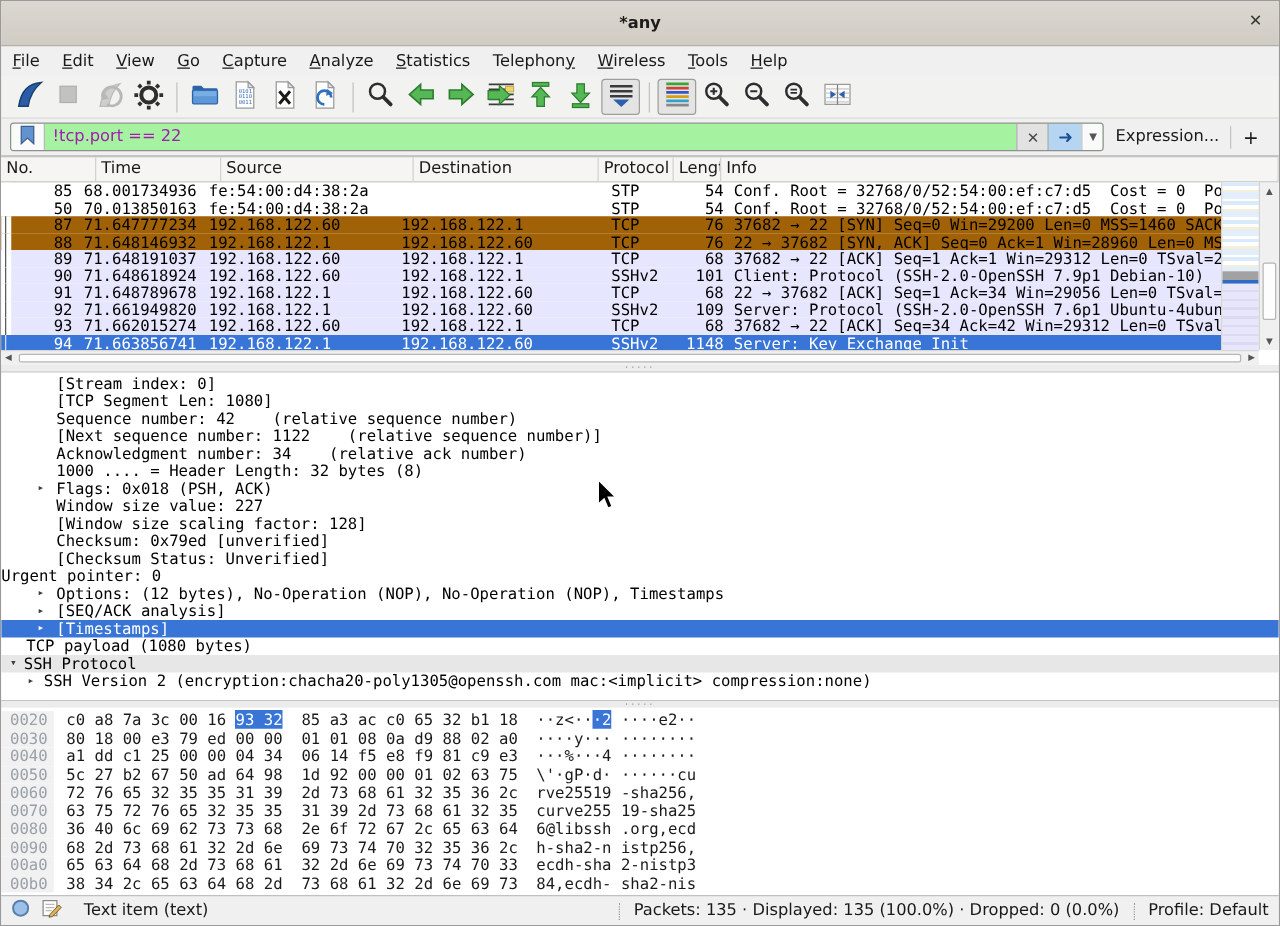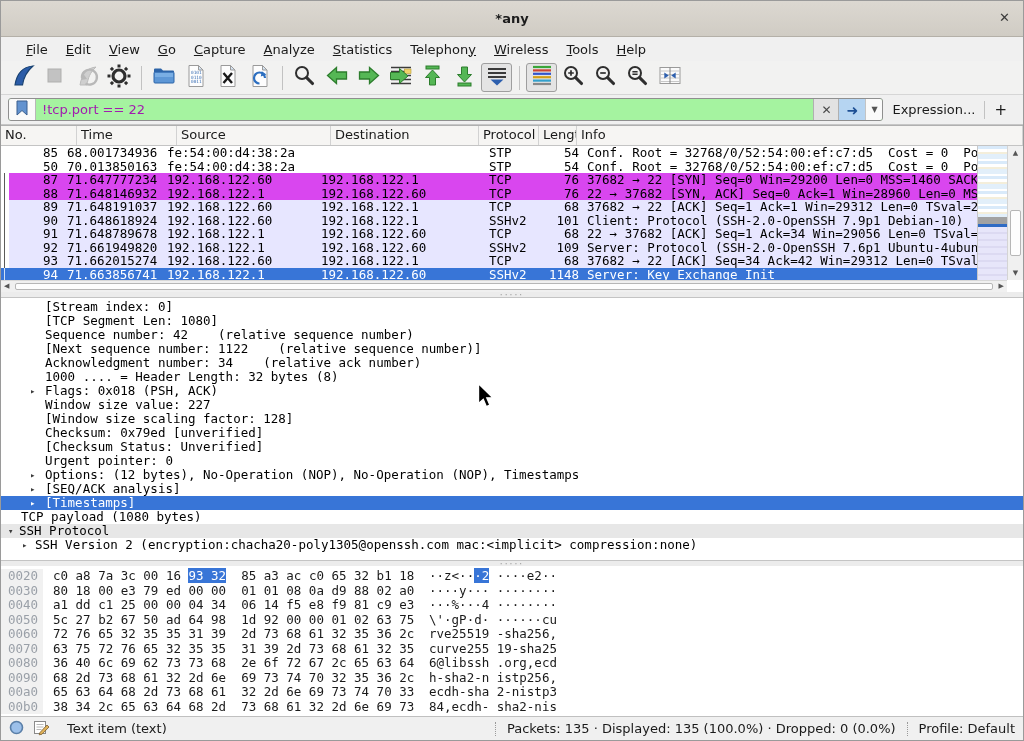--- a/index.html
+++ b/index.html
@@ -6,21 +6,21 @@
   html,body { margin:0; padding:0; }
   body { width:1024px; height:741px; overflow:hidden; font-family:"DejaVu Sans","Liberation Sans",sans-serif; background:#d4d0c8; position:relative; }
   .window { width:1024px; height:741px; display:flex; flex-direction:column; border:1px solid #9a9a9a; background:#f0f0f0; }
 
   
   .titlebar { height:36px; flex:0 0 36px; background:linear-gradient(#dcd8d1,#d0ccc4); border-bottom:1px solid #b4b0a8; display:flex; align-items:center; justify-content:center; position:relative; }
   .title { font-weight:bold; font-size:13px; color:#1c1c1c; }
   .close-btn { position:absolute; right:13px; top:9px; font-size:13px; font-weight:bold; color:#3a3a3a; cursor:default; }
 
   
-  .menubar { height:24px; flex:0 0 24px; background:#f0f0f0; display:flex; align-items:center; padding-left:16px; font-size:13px; color:#1a1a1a; }
+  .menubar { height:24px; flex:0 0 24px; background:#f0f0f0; display:flex; align-items:center; padding-left:0; font-size:13px; color:#1a1a1a; }
   .menu-item { padding:3px 9px; }
   .menu-item .mn { text-decoration:underline; }
 
   
   .toolbar { height:34px; flex:0 0 34px; background:#f2f2f1; display:flex; align-items:center; padding-left:6px; border-bottom:1px solid #d6d6d6; }
   .tb-btn { width:31px; height:29px; display:flex; align-items:center; justify-content:center; border:1px solid transparent; border-radius:3px; margin-right:1px; }
   .tb-btn.pressed { background:#e4e4e4; border:1px solid #9e9e9e; }
   .tb-btn.disabled { opacity:.55; }
   .tb-sep { width:1px; height:24px; background:#c2c2c2; margin:0 6px; }
 
@@ -37,21 +37,21 @@
   .add-btn { font-size:15px; padding:0 9px; color:#1a1a1a; }
 
   
   .packet-area { flex:0 0 167px; position:relative; background:#fff; border-top:1px solid #b0b0b0; }
   .plist-header { display:flex; height:20px; background:#f6f5f3; border-bottom:1px solid #c4c4c4; font-size:13px; color:#1a1a1a; }
   .pcol { border-right:1px solid #d2d2d2; padding:1px 0 0 4px; overflow:hidden; white-space:nowrap; flex:0 0 auto; }
   .pcol.last { flex:1; }
   .prows { position:absolute; top:20px; left:0; right:46px; bottom:12px; overflow:hidden; font-family:"DejaVu Sans Mono","Liberation Mono",monospace; font-size:12.5px; color:#000; }
   .prow { display:flex; height:13.5px; line-height:13.6px; white-space:pre;justify-content:space-between; }
   .prow.stp { background:#ffffff; }
-  .prow.gray { background:#d946ef; }
+  .prow.gray { background:#a16207; }
   .prow.lav { background:#e7e6ff; }
   .prow.sel { background:#3875d7; color:#fff; }
   .gutter { flex:0 0 8px; background:#fff; position:relative; }
   .prow.sel .gutter { background:#3875d7; }
   .gutter.rel::after { content:""; position:absolute; left:3px; top:0; bottom:0; width:1px; background:#5a5a5a; }
   .prow.sel .gutter.rel::after { background:#cfe0f5; }
   .c-no { flex:0 0 54px; text-align:right; padding-right:5px; overflow:hidden; }
   .c-time { flex:0 0 100px; padding-left:4px; overflow:hidden; }
   .c-src { flex:0 0 154px; padding-left:4px; overflow:hidden; }
   .c-dst { flex:0 0 148px; padding-left:4px; overflow:hidden; }
@@ -367,21 +367,21 @@
       <div class="dline"><span class="dtext" style="padding-left: 44px;">[TCP Segment Len: 1080]</span></div>
       <div class="dline"><span class="dtext" style="padding-left: 44px;">Sequence number: 42    (relative sequence number)</span></div>
       <div class="dline"><span class="dtext" style="padding-left: 44px;">[Next sequence number: 1122    (relative sequence number)]</span></div>
       <div class="dline"><span class="dtext" style="padding-left: 44px;">Acknowledgment number: 34    (relative ack number)</span></div>
       <div class="dline"><span class="dtext" style="padding-left: 44px;">1000 .... = Header Length: 32 bytes (8)</span></div>
       <div class="dline"><span class="tarrow" style="left: 29px;">▸</span><span class="dtext" style="padding-left: 44px;">Flags: 0x018 (PSH, ACK)</span></div>
       <div class="dline"><span class="dtext" style="padding-left: 44px;">Window size value: 227</span></div>
       <div class="dline"><span class="dtext" style="padding-left: 44px;">[Window size scaling factor: 128]</span></div>
       <div class="dline"><span class="dtext" style="padding-left: 44px;">Checksum: 0x79ed [unverified]</span></div>
       <div class="dline"><span class="dtext" style="padding-left: 44px;">[Checksum Status: Unverified]</span></div>
-      <div class="dline"><span class="dtext" style="padding-left: 44px;">Urgent pointer: 0</span></div>
+      <div class="dline"><span class="dtext" style="">Urgent pointer: 0</span></div>
       <div class="dline"><span class="tarrow" style="left: 29px;">▸</span><span class="dtext" style="padding-left: 44px;">Options: (12 bytes), No-Operation (NOP), No-Operation (NOP), Timestamps</span></div>
       <div class="dline"><span class="tarrow" style="left: 29px;">▸</span><span class="dtext" style="padding-left: 44px;">[SEQ/ACK analysis]</span></div>
       <div class="dline sel"><span class="tarrow" style="left: 29px;">▸</span><span class="dtext" style="padding-left: 44px;">[Timestamps]</span></div>
       <div class="dline"><span class="dtext" style="padding-left: 20px;">TCP payload (1080 bytes)</span></div>
       <div class="dline proto"><span class="tarrow" style="left: 7px;">▾</span><span class="dtext" style="padding-left: 18px;">SSH Protocol</span></div>
       <div class="dline"><span class="tarrow" style="left: 21px;">▸</span><span class="dtext" style="padding-left: 34px;">SSH Version 2 (encryption:chacha20-poly1305@openssh.com mac:&lt;implicit&gt; compression:none)</span></div>
     </div>
 
   <div class="splitter">
       <span class="dots">·····</span>

